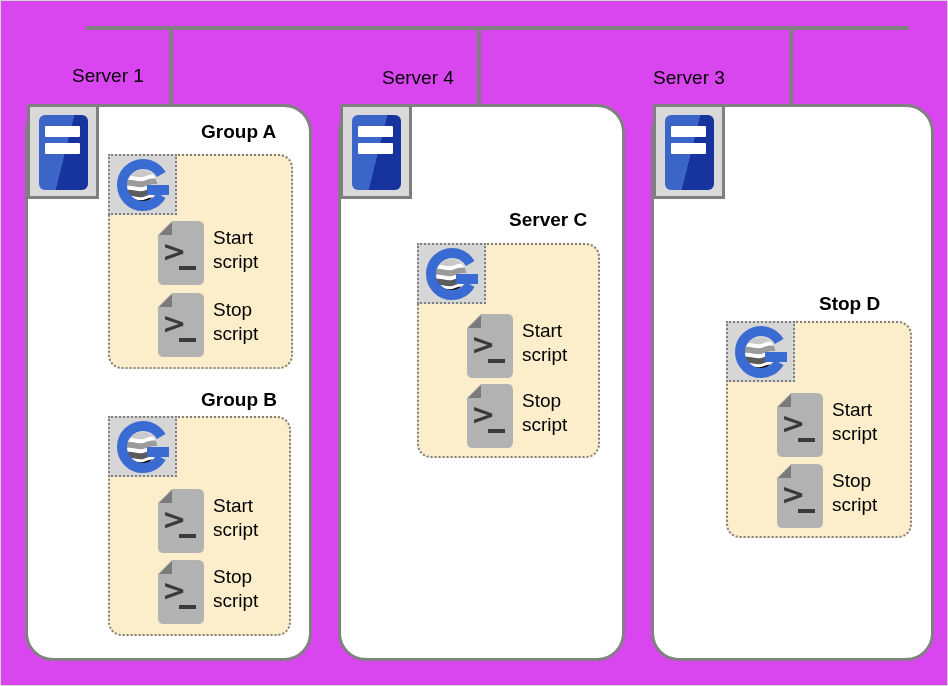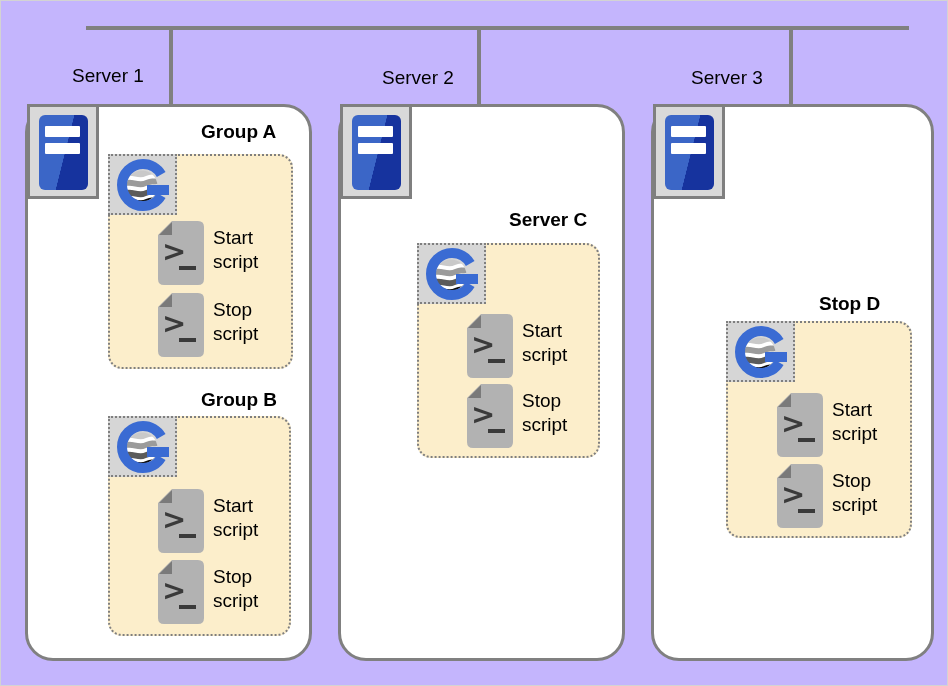--- a/index.html
+++ b/index.html
@@ -1,17 +1,17 @@
 <!DOCTYPE html>
 <html><head>
 <meta charset="utf-8">
 <style>
   html,body{margin:0;padding:0;background:#fff;}
   .canvas{
-    position:relative;width:946px;height:684px;background:#c4b5fd;
+    position:relative;width:946px;height:684px;background:#d946ef;
     border:1px solid #d3d3d3;overflow:hidden;
     font-family:"Liberation Sans","DejaVu Sans",sans-serif;color:#000;
   }
   
   .trunk{position:absolute;left:85px;top:25px;width:823px;height:4px;background:#808080;}
   .drop{position:absolute;top:27px;width:4px;height:80px;background:#808080;}
   
   .server-label{position:absolute;font-size:19px;white-space:nowrap;}
   
   .server-box{position:absolute;top:103px;height:551px;background:#ffffff;
@@ -67,22 +67,22 @@
 </svg>
 
 <div class="canvas">
 
   <div class="trunk"></div>
   <div class="drop" style="left:168px"></div>
   <div class="drop" style="left:476px"></div>
   <div class="drop" style="left:788px"></div>
 
   <div class="server-label" style="left:71px;top:64px">Server 1</div>
-  <div class="server-label" style="left:381px;top:66px">Server 2</div>
-  <div class="server-label" style="left:690px;top:66px">Server 3</div>
+  <div class="server-label" style="left:381px;top:66px">Server 4</div>
+  <div class="server-label" style="left:652px;top:66px">Server 3</div>
 
   <div class="server-box" style="left:24px;width:281px"></div>
   <div class="server-box" style="left:337px;width:281px"></div>
   <div class="server-box" style="left:650px;width:277px"></div>
 
   <div class="server-icon" style="left:26px">
     <div class="tower">
       <div class="bar b1"></div>
       <div class="bar b2"></div>
     </div>

